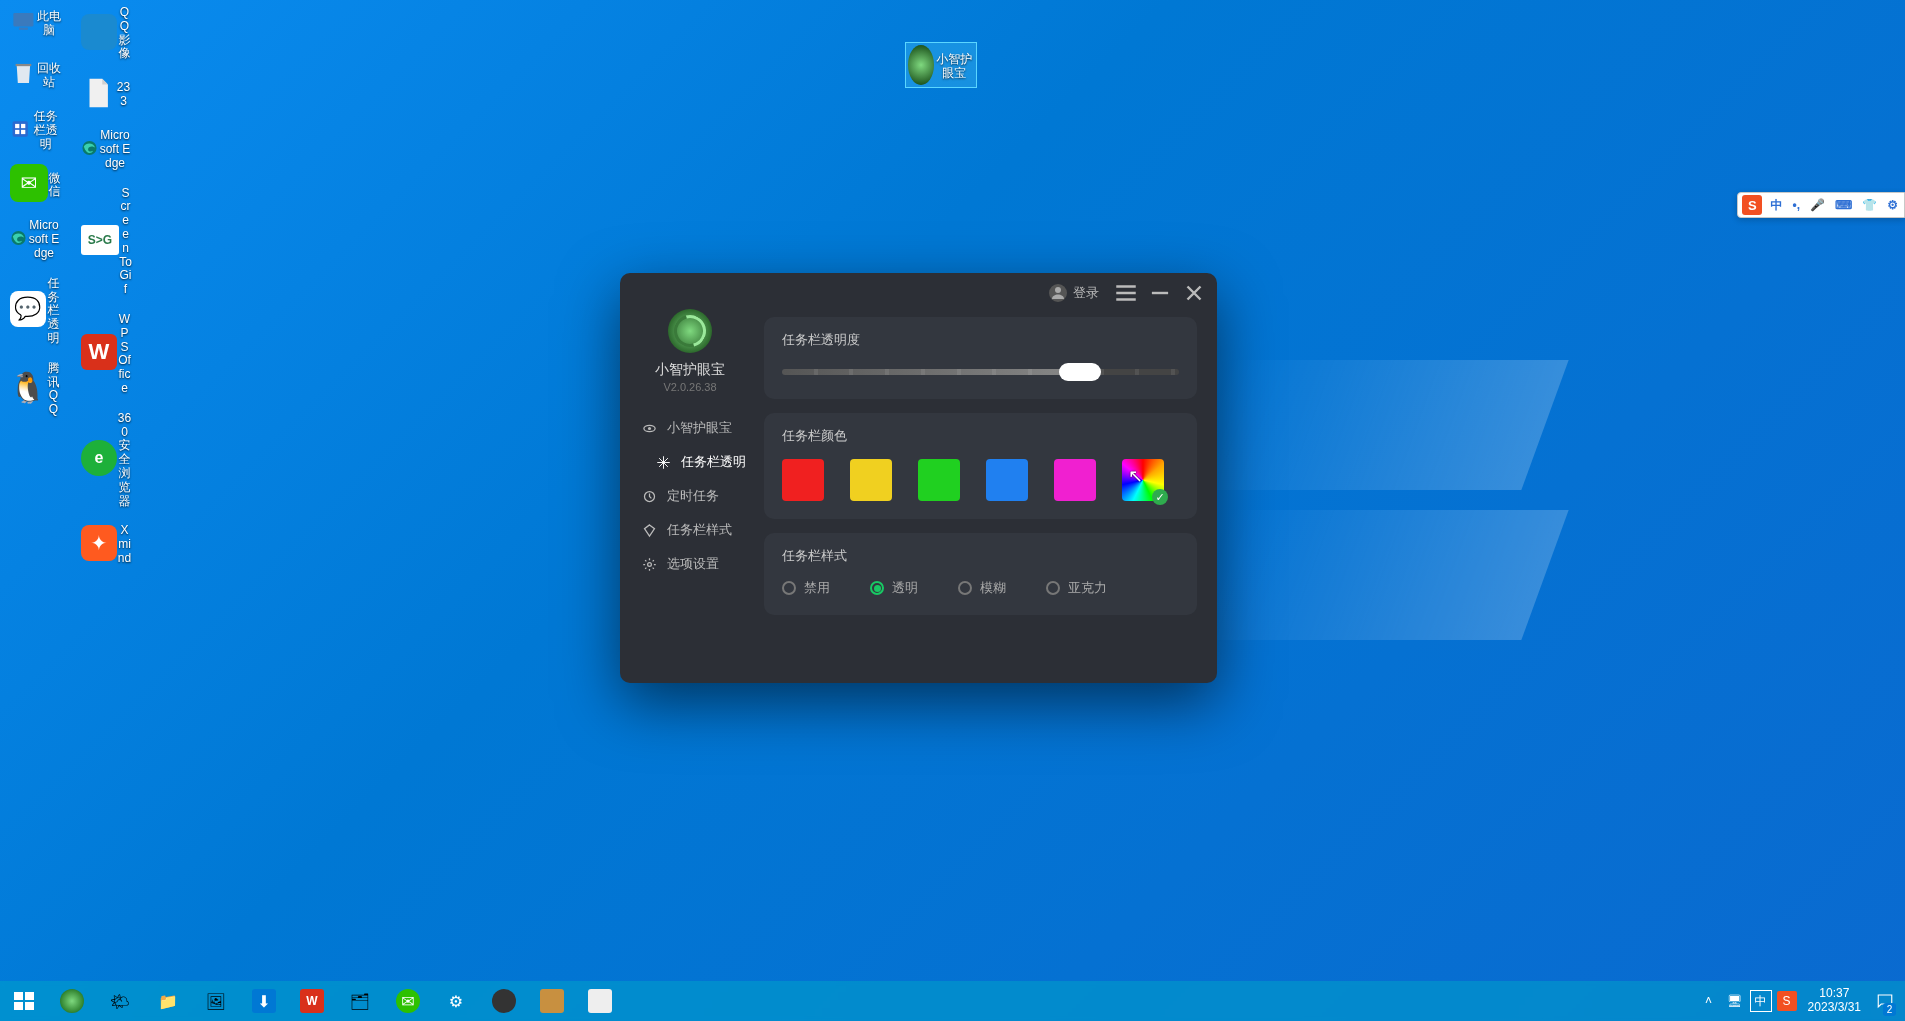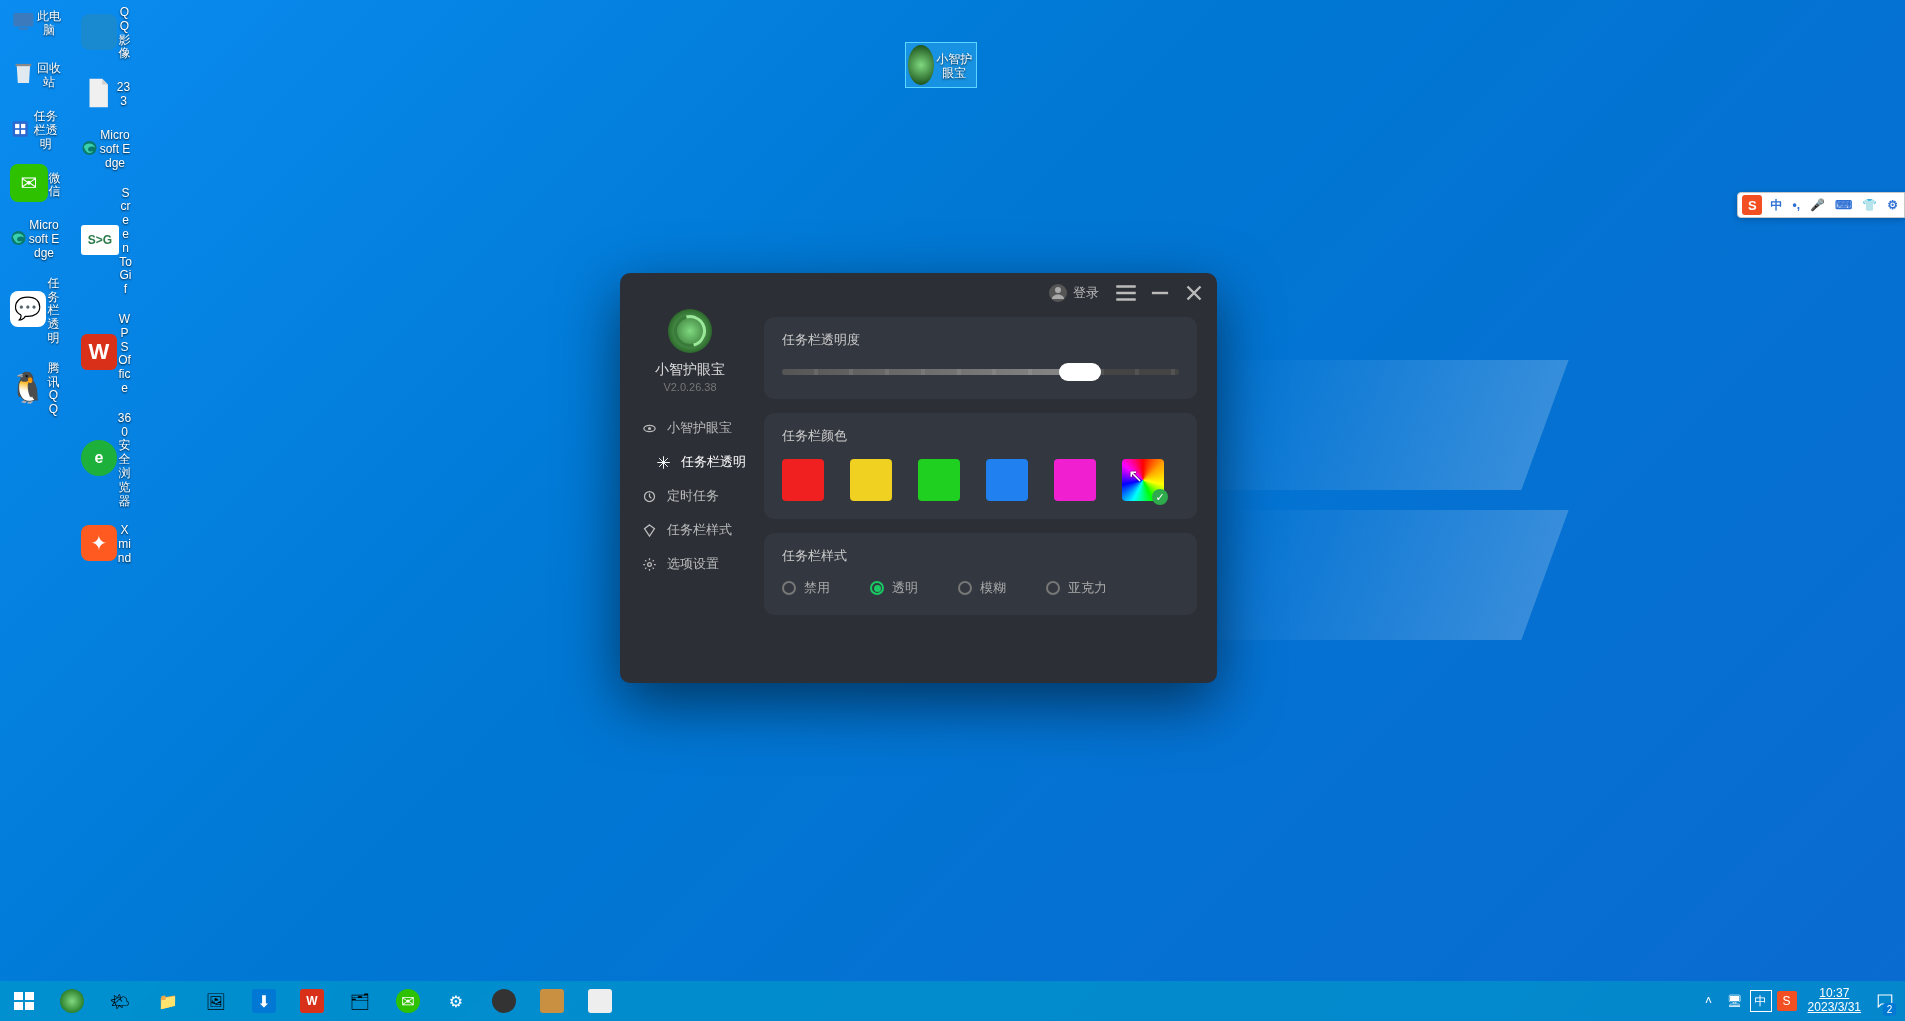--- a/index.html
+++ b/index.html
@@ -68,21 +68,21 @@
 
 
 .taskbar { position:absolute; left:0; right:0; bottom:0; height:40px; background:rgba(0,170,200,.45); backdrop-filter:blur(2px); display:flex; align-items:center; }
 .tb-left { display:flex; align-items:center; height:100%; }
 .tb-btn { width:48px; height:100%; display:flex; align-items:center; justify-content:center; cursor:pointer; }
 .tb-icon { width:24px; height:24px; display:flex; align-items:center; justify-content:center; font-size:16px; }
 .tb-right { margin-left:auto; display:flex; align-items:center; height:100%; padding-right:4px; }
 .tray-icn { width:26px; height:100%; display:flex; align-items:center; justify-content:center; color:#fff; font-size:12px; cursor:pointer; }
 .tray-zh { width:22px; height:22px; border:1px solid #fff; display:flex; align-items:center; justify-content:center; font-size:12px; color:#fff; margin:0 2px; }
 .tray-s { width:20px; height:20px; background:#f25022; display:flex; align-items:center; justify-content:center; font-size:12px; color:#fff; border-radius:2px; }
-.clock { color:#fff; font-size:12px; text-align:center; line-height:1.15; padding:0 8px; cursor:pointer;text-decoration:underline; }
+.clock { color:#fff; font-size:12px; text-align:center; line-height:1.15; padding:0 8px; cursor:pointer; }
 .notif { width:32px; height:100%; display:flex; align-items:center; justify-content:center; color:#fff; cursor:pointer; position:relative;}
 .notif .badge { position:absolute; right:5px; bottom:5px; background:#0078d4; color:#fff; font-size:10px; width:13px; height:13px; border-radius:3px; display:flex; align-items:center; justify-content:center; }
 
 svg { width:100%; height:100%; }
 </style>
 </head>
 <body>
 
 <div class="win-logo-rays">
   <div class="ray-tl"></div>

